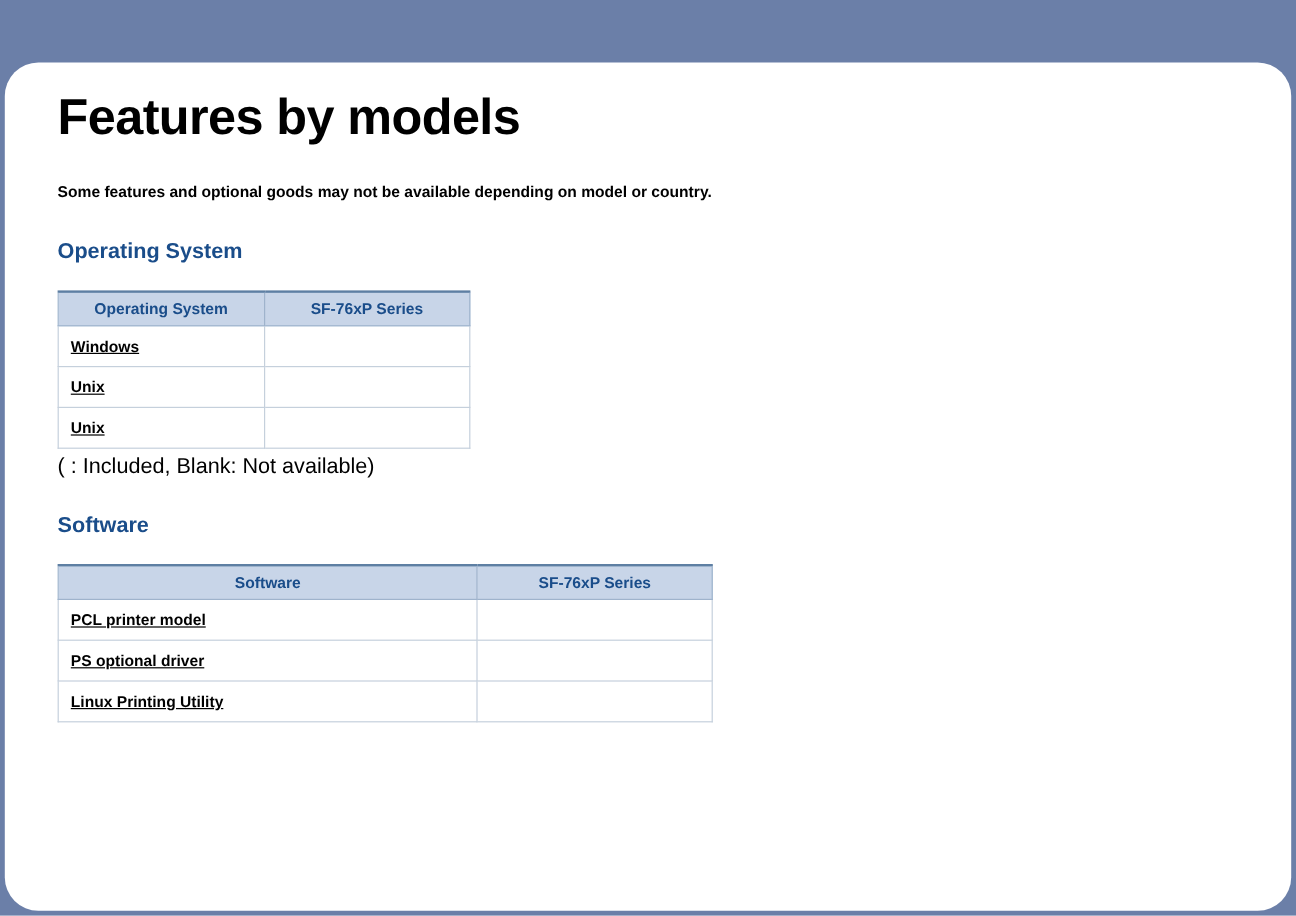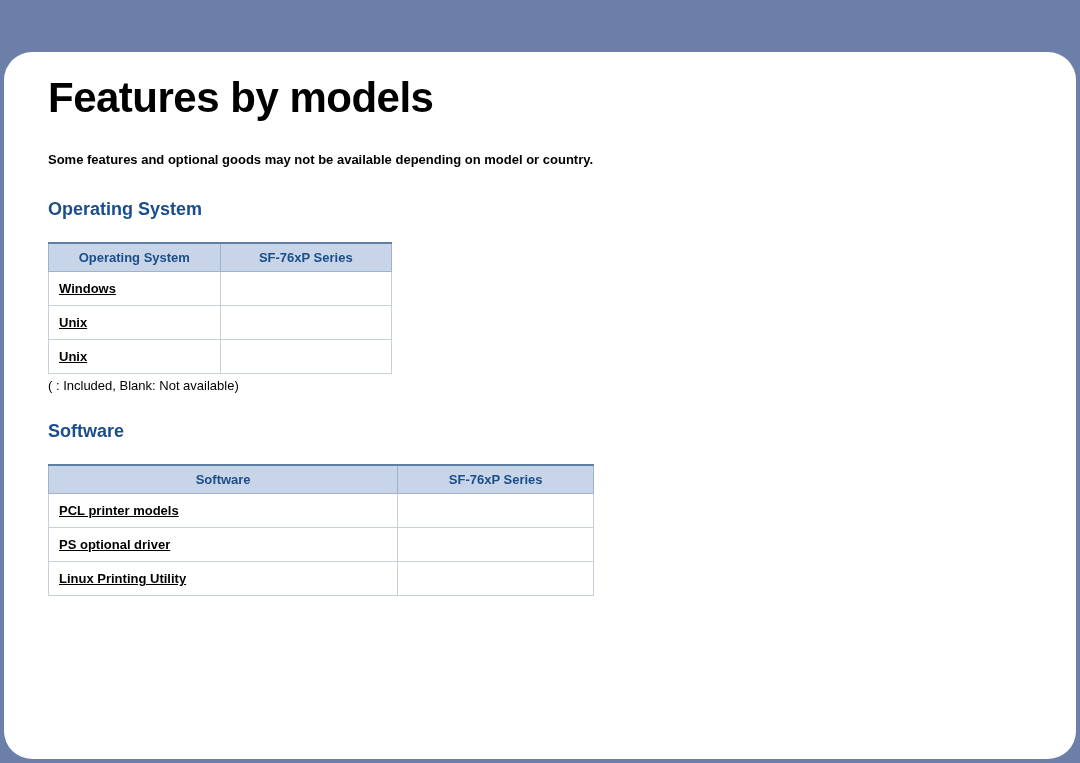--- a/index.html
+++ b/index.html
@@ -76,21 +76,21 @@
       text-decoration: underline;
     }
     td.col-value {
       text-align: center;
     }
     .os-table th:first-child, .os-table td:first-child { width: 172px; }
     .os-table th:last-child, .os-table td:last-child { width: 172px; }
     .sw-table th:first-child, .sw-table td:first-child { width: 350px; }
     .sw-table th:last-child, .sw-table td:last-child { width: 196px; }
     .legend {
-      font-size: 13px;
+      font-size: 18px;
       font-family: Arial, sans-serif;
       color: #000;
       margin-bottom: 28px;
       margin-top: 2px;
     }
     sup {
       font-size: 10px;
       vertical-align: super;
       line-height: 0;
     }
@@ -130,21 +130,21 @@
   <h2 class="section-heading">Software</h2>
   <table class="sw-table">
     <thead>
       <tr>
         <th>Software</th>
         <th>SF-76xP Series</th>
       </tr>
     </thead>
     <tbody>
       <tr>
-        <td><span>PCL printer models</span><sup></sup></td>
+        <td><span>PCL printer model</span><sup></sup></td>
         <td class="col-value"></td>
       </tr>
       <tr>
         <td><span>PS optional driver</span><sup></sup></td>
         <td class="col-value"></td>
       </tr>
       <tr>
         <td><span>Linux Printing Utility</span><sup></sup></td>
         <td class="col-value"></td>
       </tr>

